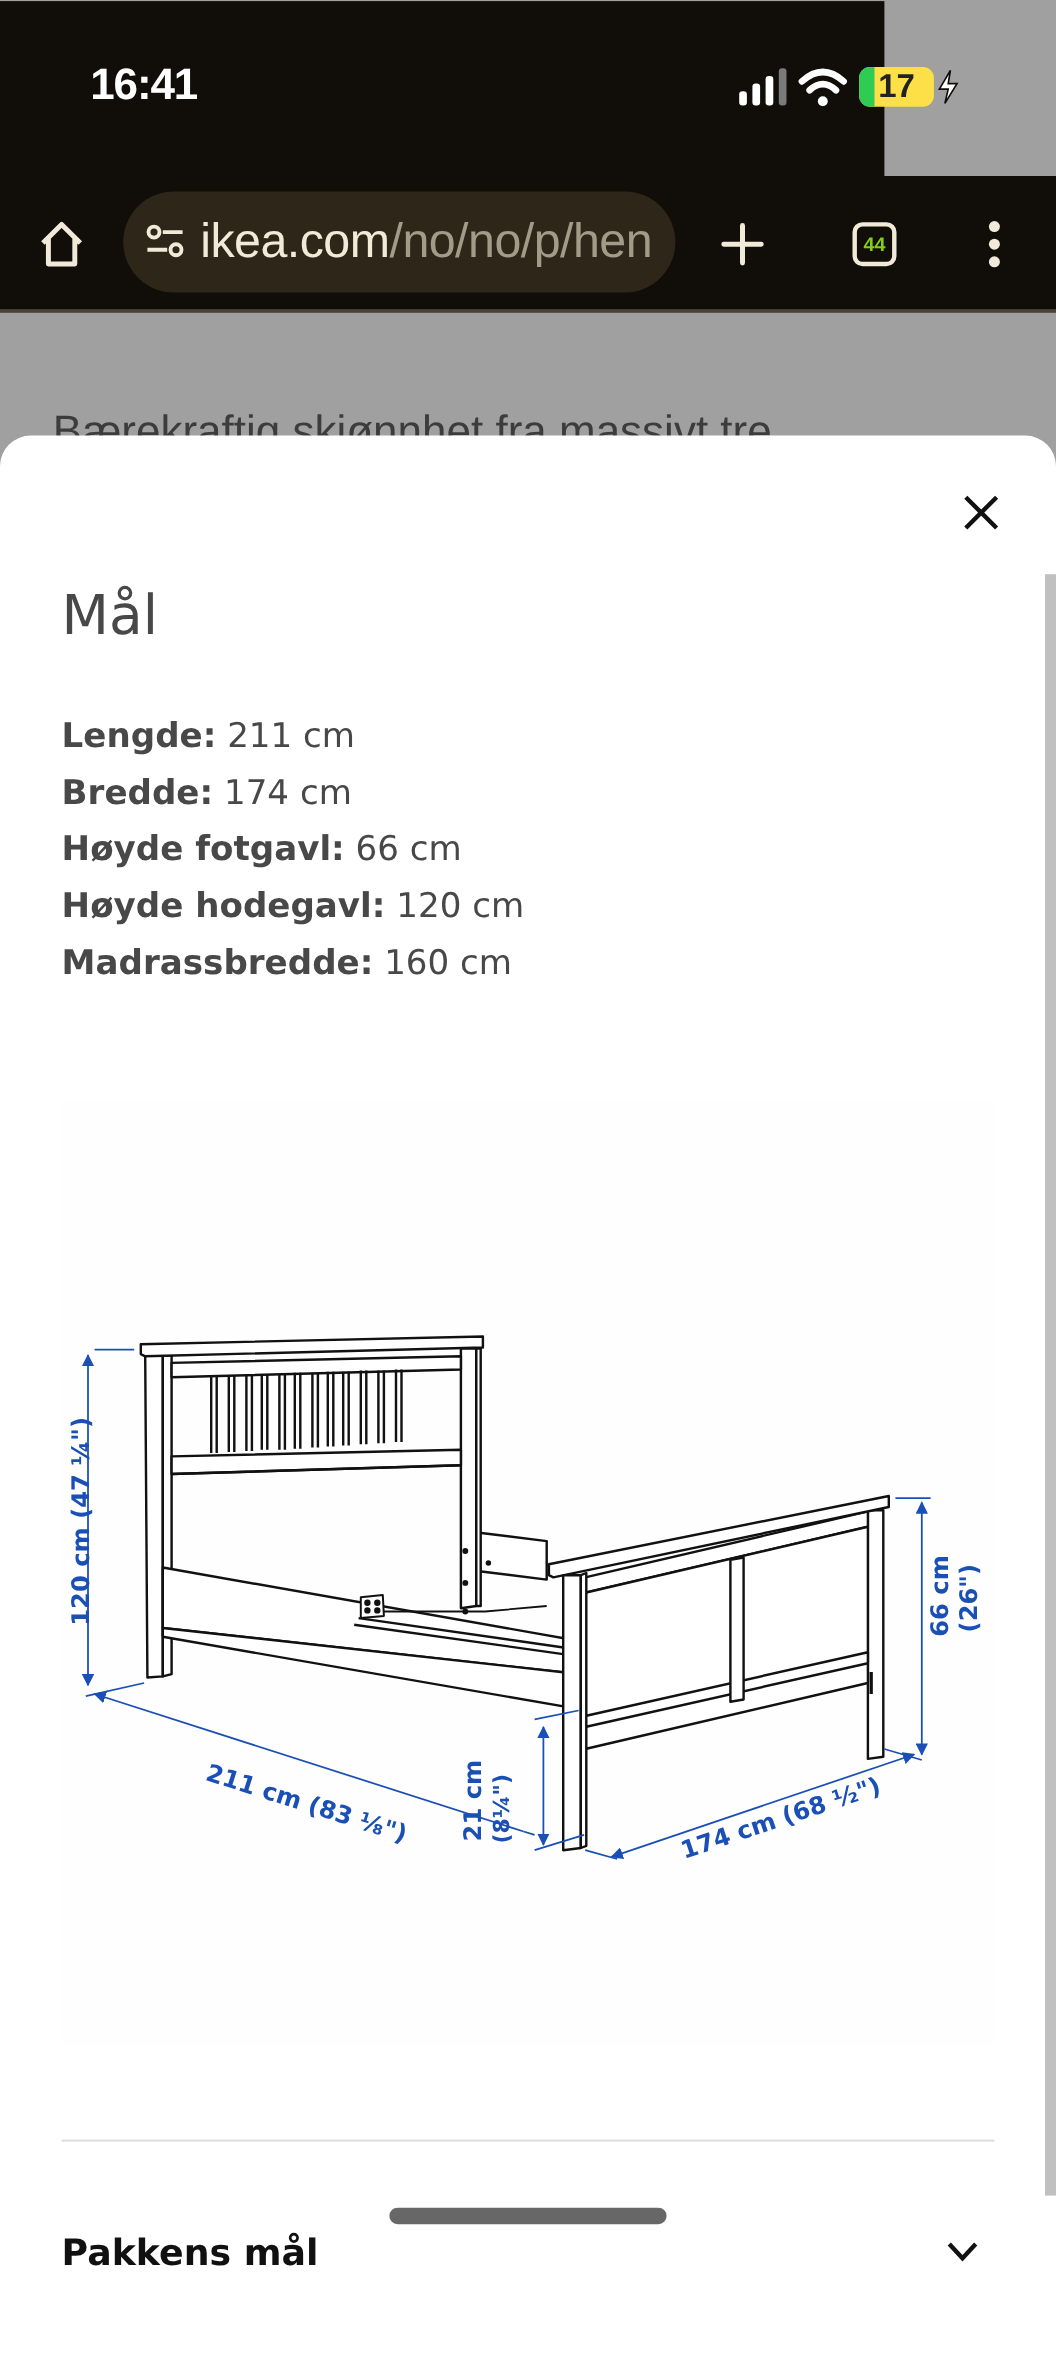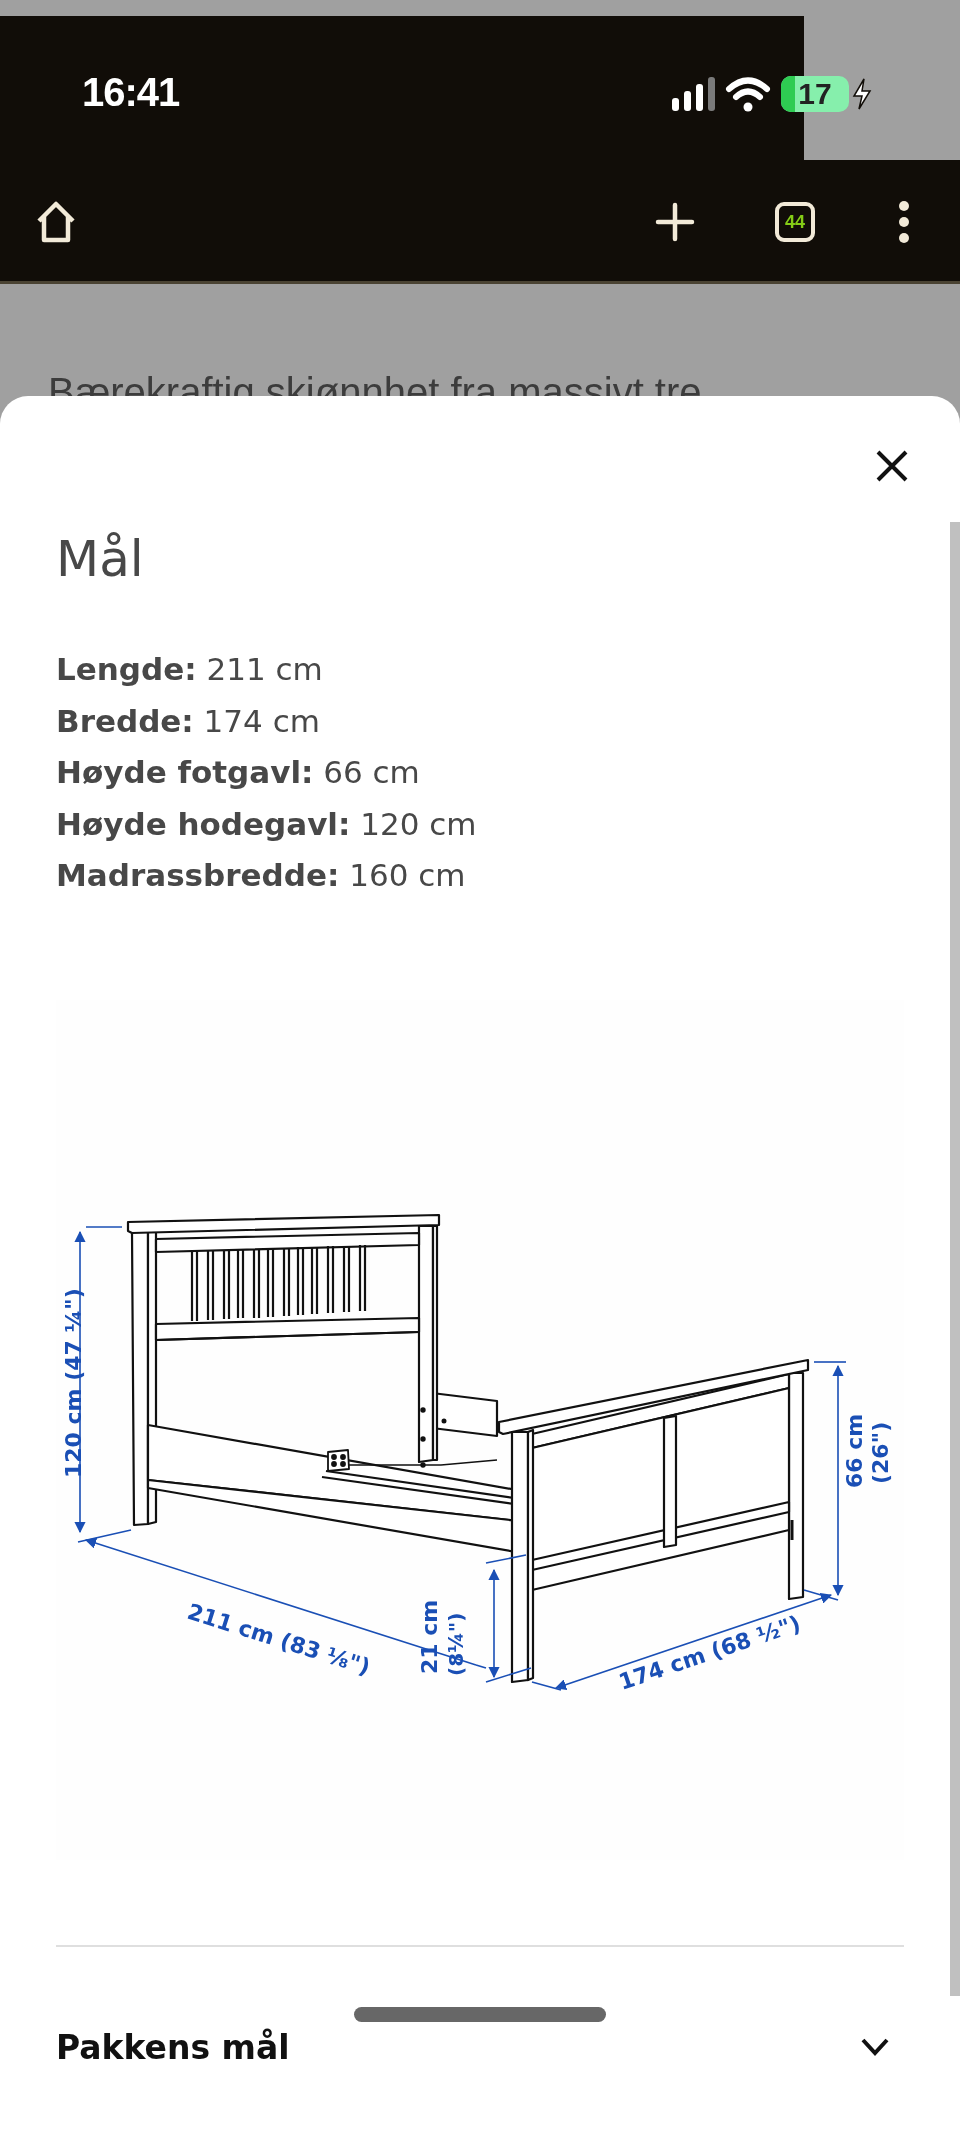--- a/index.html
+++ b/index.html
@@ -1,26 +1,26 @@
 <!DOCTYPE html>
 <html><head>
 <meta charset="utf-8">
 <style>
   * { box-sizing: border-box; margin: 0; padding: 0; }
   html, body { width: 960px; height: 2155px; overflow: hidden; background: #a0a0a0; }
   body { position: relative; font-family: "DejaVu Sans", "Liberation Sans", sans-serif; }
 
   
-  .statusbar { position: absolute; left: 0; top: 16px; width: 804px; height: 160px; background: #110d08; }
+  .statusbar { position: absolute; left: 0; top: 1px; width: 804px; height: 160px; background: #110d08; }
   .time { position: absolute; left: 82px; top: 54px; color: #fff; font-size: 40px; font-weight: bold; letter-spacing: -1px; font-family: "Liberation Sans", sans-serif; }
   .status-icons { position: absolute; left: 672px; top: 58px; height: 40px; display: flex; align-items: center; gap: 10px; }
   .signal { display: flex; align-items: flex-end; gap: 5px; height: 34px; }
   .signal span { width: 7px; background: #fff; border-radius: 3px; }
   .signal span.dim { background: #7a7a7a; }
-  .battery { position: relative; width: 68px; height: 36px; border-radius: 10px; background: #86efac; overflow: hidden; display: flex; align-items: center; justify-content: center; }
+  .battery { position: relative; width: 68px; height: 36px; border-radius: 10px; background: #fde047; overflow: hidden; display: flex; align-items: center; justify-content: center; }
   .battery .fill { position: absolute; left: 0; top: 0; bottom: 0; width: 14px; background: #2ecc52; }
   .battery .num { position: relative; font-family: "Liberation Sans", sans-serif; font-weight: bold; font-size: 30px; color: #222; }
 
   
   .toolbar { position: absolute; left: 0; top: 160px; width: 960px; height: 124px; background: #110d08; border-bottom: 3px solid #4a4333; }
   .tb-icon { position: absolute; top: 0; height: 124px; display: flex; align-items: center; justify-content: center; }
   .urlbar { position: absolute; left: 112px; top: 14px; width: 502px; height: 92px; border-radius: 46px; background: #2e2619; display: flex; align-items: center; padding-left: 20px; overflow: hidden; }
   .url { font-family: "Liberation Sans", sans-serif; font-size: 44px; white-space: nowrap; margin-left: 14px; letter-spacing: -0.5px; }
   .url .host { color: #f2ead8; }
   .url .path { color: #a39b88; }
@@ -68,20 +68,31 @@
     </svg>
   </div>
 </div>
 
 <div class="toolbar">
   <div class="tb-icon" style="left:28px;width:56px">
     <svg width="46" height="46" viewBox="0 0 46 46">
       <path d="M6 22 L23 5 L40 22 M11 18 V41 H35 V18" stroke="#f2ead8" stroke-width="4.5" fill="none" stroke-linejoin="round"></path>
     </svg>
   </div>
+  <div class="urlbar">
+    <svg width="36" height="36" viewBox="0 0 36 36">
+      <circle cx="8" cy="9" r="5" stroke="#f2ead8" stroke-width="3.5" fill="none"></circle>
+      <line x1="16" y1="9" x2="34" y2="9" stroke="#f2ead8" stroke-width="3.5"></line>
+      <line x1="2" y1="25" x2="20" y2="25" stroke="#f2ead8" stroke-width="3.5"></line>
+      <circle cx="28" cy="25" r="5" stroke="#f2ead8" stroke-width="3.5" fill="none"></circle>
+    </svg>
+    <div class="url">
+      <span class="host">ikea.com</span><span class="path">/no/no/p/hen</span>
+    </div>
+  </div>
   <div class="tb-icon" style="left:650px;width:50px">
     <svg width="40" height="40" viewBox="0 0 40 40">
       <path d="M20 3 V37 M3 20 H37" stroke="#f2ead8" stroke-width="4.5" stroke-linecap="round"></path>
     </svg>
   </div>
   <div class="tb-icon" style="left:770px;width:50px">
     <div class="tabs-count">44</div>
   </div>
   <div class="tb-icon" style="left:886px;width:36px">
     <svg width="14" height="44" viewBox="0 0 14 44">

